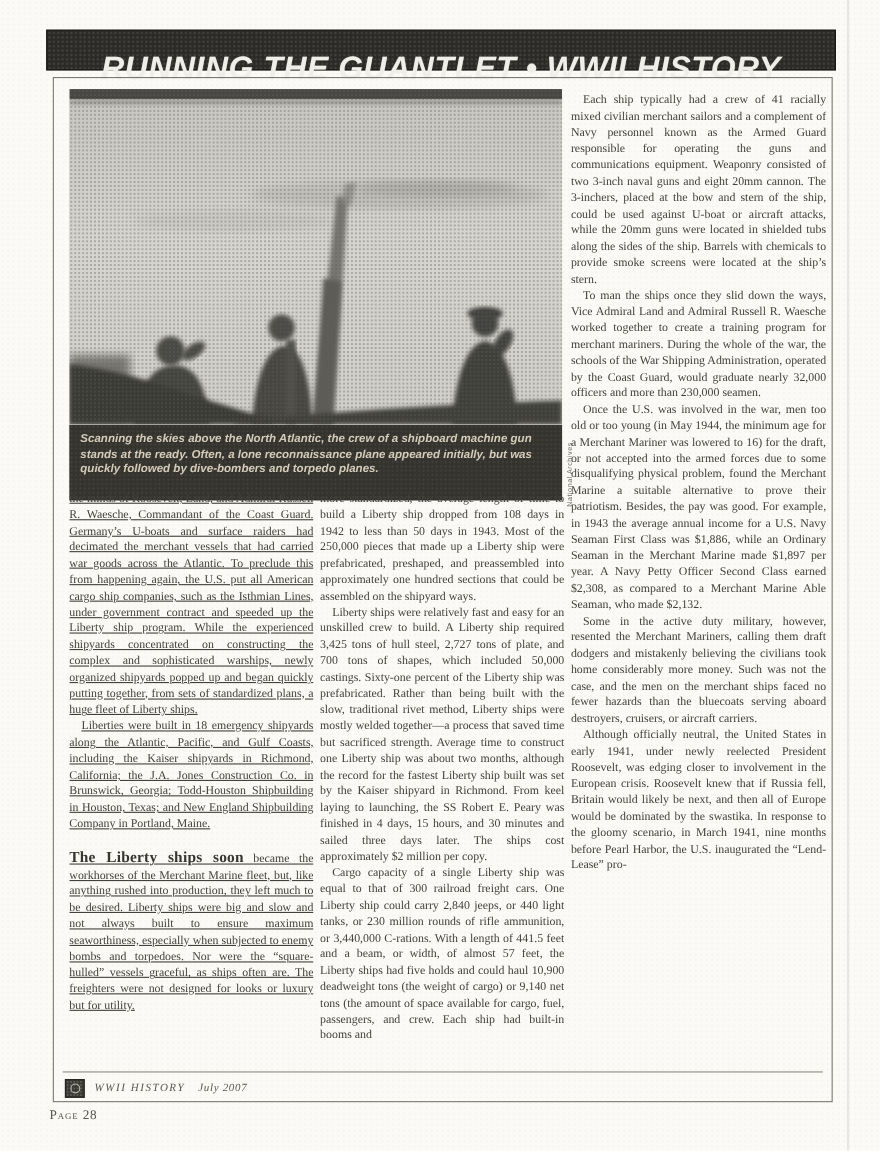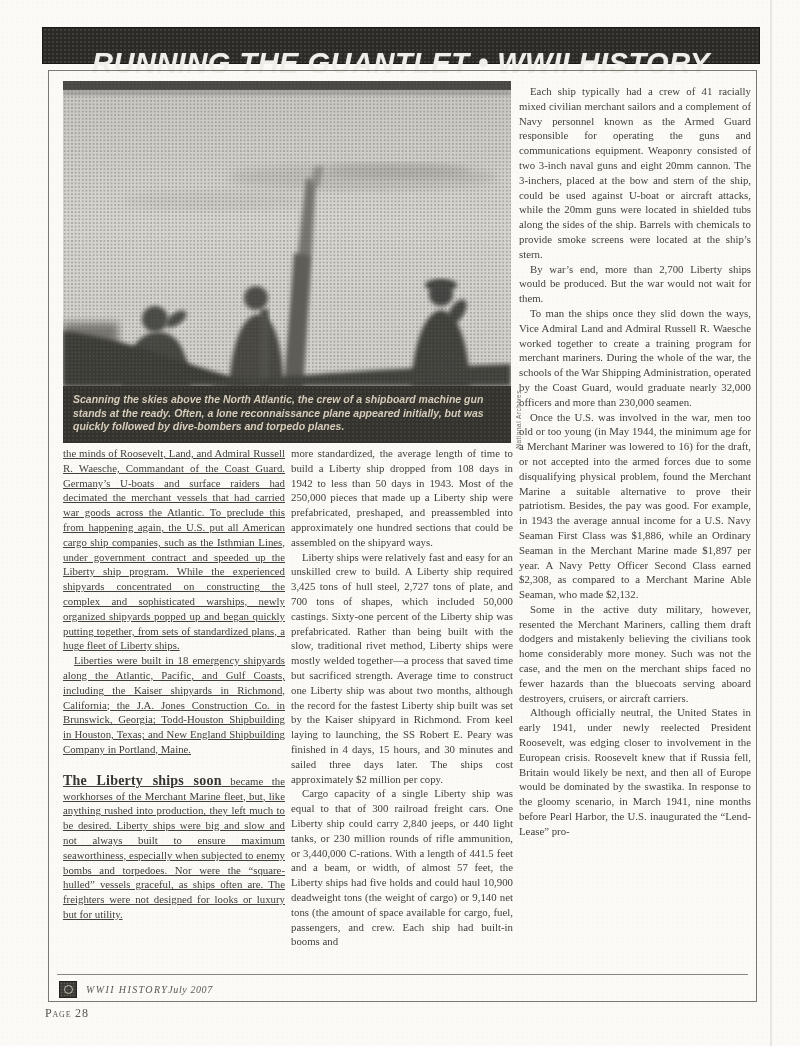--- a/index.html
+++ b/index.html
@@ -59,21 +59,21 @@
   }
   .photo-caption{
     width:448px;box-sizing:border-box;
     background-color:#34332e;
     background-image:radial-gradient(rgba(255,255,255,0.06) 0.8px, transparent 1.2px);
     background-size:4px 4px;
     color:#d5ccba;
     font-family:"Liberation Sans", sans-serif;
     font-weight:bold;font-style:italic;
     font-size:10.5px;line-height:13.6px;
-    padding:7px 10px 9px 10px;
+    padding:7px 10px 21px 10px;
   }
   .photo-credit{
     position:absolute;right:-11px;bottom:-6px;
     writing-mode:vertical-rl;transform:rotate(180deg);
     font-family:"Liberation Sans", sans-serif;
     font-size:6.5px;color:#6e6c64;letter-spacing:0.5px;
   }
 
   
   .col{
@@ -103,21 +103,21 @@
     background-size:3px 3px;
     border:1px solid #24231f;
     position:relative;
   }
   .mag-logo::after{
     content:"";position:absolute;left:4px;top:3px;width:7px;height:7px;
     border-radius:50%;border:1px solid rgba(230,226,214,0.75);
   }
   .footer-text{
     font-style:italic;color:#5a584f;font-size:10px;letter-spacing:0.6px;
-    display:flex;align-items:center;
+    display:flex;gap:12px;align-items:center;
   }
   .footer-text .mag{letter-spacing:1.4px;}
   .page-label{
     position:absolute;left:45px;top:1006px;
     font-variant:small-caps;font-size:12px;color:#57554c;letter-spacing:0.8px;
   }
 </style>
 </head>
 <body>
 
@@ -188,21 +188,20 @@
     </div>
 
     <div class="col" id="col2">
       <p class="cont">more standardized, the average length of time to build a Liberty ship dropped from 108 days in 1942 to less than 50 days in 1943. Most of the 250,000 pieces that made up a Liberty ship were prefabricated, preshaped, and preassembled into approximately one hundred sections that could be assembled on the shipyard ways.</p>
       <p class="ind">Liberty ships were relatively fast and easy for an unskilled crew to build. A Liberty ship required 3,425 tons of hull steel, 2,727 tons of plate, and 700 tons of shapes, which included 50,000 castings. Sixty-one percent of the Liberty ship was prefabricated. Rather than being built with the slow, traditional rivet method, Liberty ships were mostly welded together—a process that saved time but sacrificed strength. Average time to construct one Liberty ship was about two months, although the record for the fastest Liberty ship built was set by the Kaiser shipyard in Richmond. From keel laying to launching, the SS Robert E. Peary was finished in 4 days, 15 hours, and 30 minutes and sailed three days later. The ships cost approximately $2 million per copy.</p>
       <p class="ind">Cargo capacity of a single Liberty ship was equal to that of 300 railroad freight cars. One Liberty ship could carry 2,840 jeeps, or 440 light tanks, or 230 million rounds of rifle ammunition, or 3,440,000 C-rations. With a length of 441.5 feet and a beam, or width, of almost 57 feet, the Liberty ships had five holds and could haul 10,900 deadweight tons (the weight of cargo) or 9,140 net tons (the amount of space available for cargo, fuel, passengers, and crew. Each ship had built-in booms and</p>
     </div>
 
     <div class="col" id="col3">
       <p class="ind">Each ship typically had a crew of 41 racially mixed civilian merchant sailors and a complement of Navy personnel known as the Armed Guard responsible for operating the guns and communications equipment. Weaponry consisted of two 3-inch naval guns and eight 20mm cannon. The 3-inchers, placed at the bow and stern of the ship, could be used against U-boat or aircraft attacks, while the 20mm guns were located in shielded tubs along the sides of the ship. Barrels with chemicals to provide smoke screens were located at the ship’s stern.</p>
-      <p class="ind">By war’s end, more than 2,700 Liberty ships would be produced. But the war would not wait for them.</p>
       <p class="ind">To man the ships once they slid down the ways, Vice Admiral Land and Admiral Russell R. Waesche worked together to create a training program for merchant mariners. During the whole of the war, the schools of the War Shipping Administration, operated by the Coast Guard, would graduate nearly 32,000 officers and more than 230,000 seamen.</p>
       <p class="ind">Once the U.S. was involved in the war, men too old or too young (in May 1944, the minimum age for a Merchant Mariner was lowered to 16) for the draft, or not accepted into the armed forces due to some disqualifying physical problem, found the Merchant Marine a suitable alternative to prove their patriotism. Besides, the pay was good. For example, in 1943 the average annual income for a U.S. Navy Seaman First Class was $1,886, while an Ordinary Seaman in the Merchant Marine made $1,897 per year. A Navy Petty Officer Second Class earned $2,308, as compared to a Merchant Marine Able Seaman, who made $2,132.</p>
       <p class="ind">Some in the active duty military, however, resented the Merchant Mariners, calling them draft dodgers and mistakenly believing the civilians took home considerably more money. Such was not the case, and the men on the merchant ships faced no fewer hazards than the bluecoats serving aboard destroyers, cruisers, or aircraft carriers.</p>
       <p class="ind">Although officially neutral, the United States in early 1941, under newly reelected President Roosevelt, was edging closer to involvement in the European crisis. Roosevelt knew that if Russia fell, Britain would likely be next, and then all of Europe would be dominated by the swastika. In response to the gloomy scenario, in March 1941, nine months before Pearl Harbor, the U.S. inaugurated the “Lend-Lease” pro-</p>
     </div>
 
     <div class="footer-rule"></div>
     <div class="footer-row">
       <div class="mag-logo"></div>
       <div class="footer-text">

